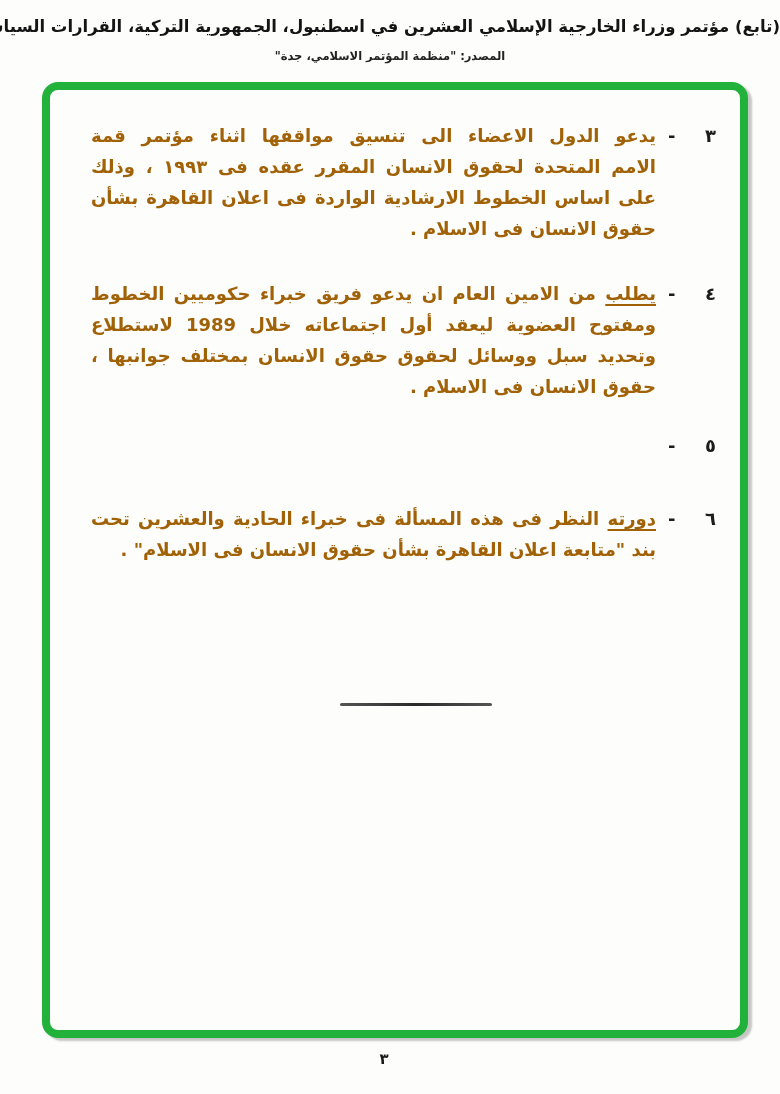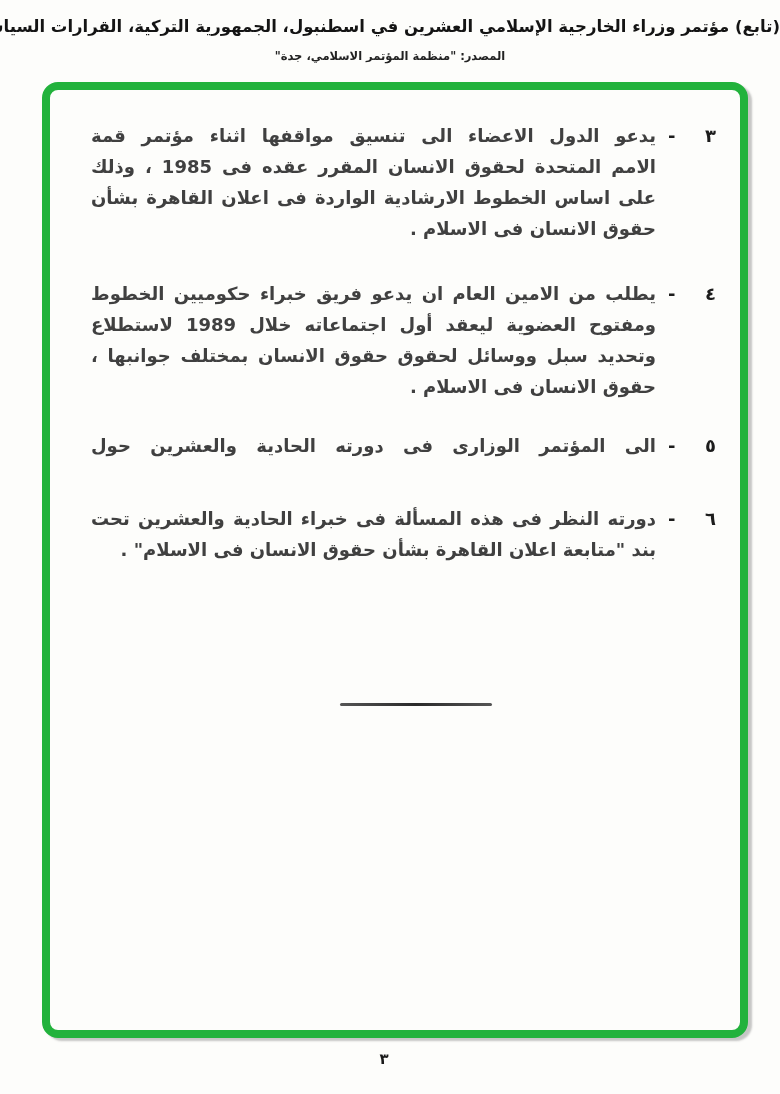--- a/index.html
+++ b/index.html
@@ -61,28 +61,29 @@
     font-weight:bold;
     line-height:31px;
     padding-left:4px;
   }
   .text-block {
     width:565px;
     flex:0 0 565px;
     font-size:18px;
     font-weight:bold;
     line-height:31px;
-    color:#404040;
+    color:#a16207;
   }
   .line {
     text-align:justify;
     text-align-last:justify;
   }
   .line.last { text-align-last:right; }
   .lead.u {
+    text-decoration:underline;
     text-underline-offset:4px;
     text-decoration-thickness:1.5px;
   }
   .divider-line {
     position:absolute;
     left:340px; top:703px;
     width:152px; height:3px;
     background:linear-gradient(90deg,#555,#2a2a2a,#555);
     border-radius:2px;
   }
@@ -107,21 +108,21 @@
     <div class="item">
       <div class="num-cell">
         <span>٣</span>
         <span>-</span>
       </div>
       <div class="text-block">
         <div class="line first">
           <span class="lead">يدعو</span><span> الدول الاعضاء الى تنسيق مواقفها اثناء مؤتمر قمة</span>
         </div>
         <div>
-            <div class="line">الامم المتحدة لحقوق الانسان المقرر عقده فى 1985 ، وذلك</div>
+            <div class="line">الامم المتحدة لحقوق الانسان المقرر عقده فى ١٩٩٣ ، وذلك</div>
             <div class="line">على اساس الخطوط الارشادية الواردة فى اعلان القاهرة بشأن</div>
             <div class="line last">حقوق الانسان فى الاسلام .</div>
           </div>
       </div>
     </div>
 
     <div class="item">
       <div class="num-cell">
         <span>٤</span>
         <span>-</span>
@@ -138,21 +139,20 @@
       </div>
     </div>
 
     <div class="item">
       <div class="num-cell">
         <span>٥</span>
         <span>-</span>
       </div>
       <div class="text-block">
         <div>
-            <div class="line">الى المؤتمر الوزارى فى دورته الحادية والعشرين حول</div>
           </div>
       </div>
     </div>
 
     <div class="item">
       <div class="num-cell">
         <span>٦</span>
         <span>-</span>
       </div>
       <div class="text-block">

